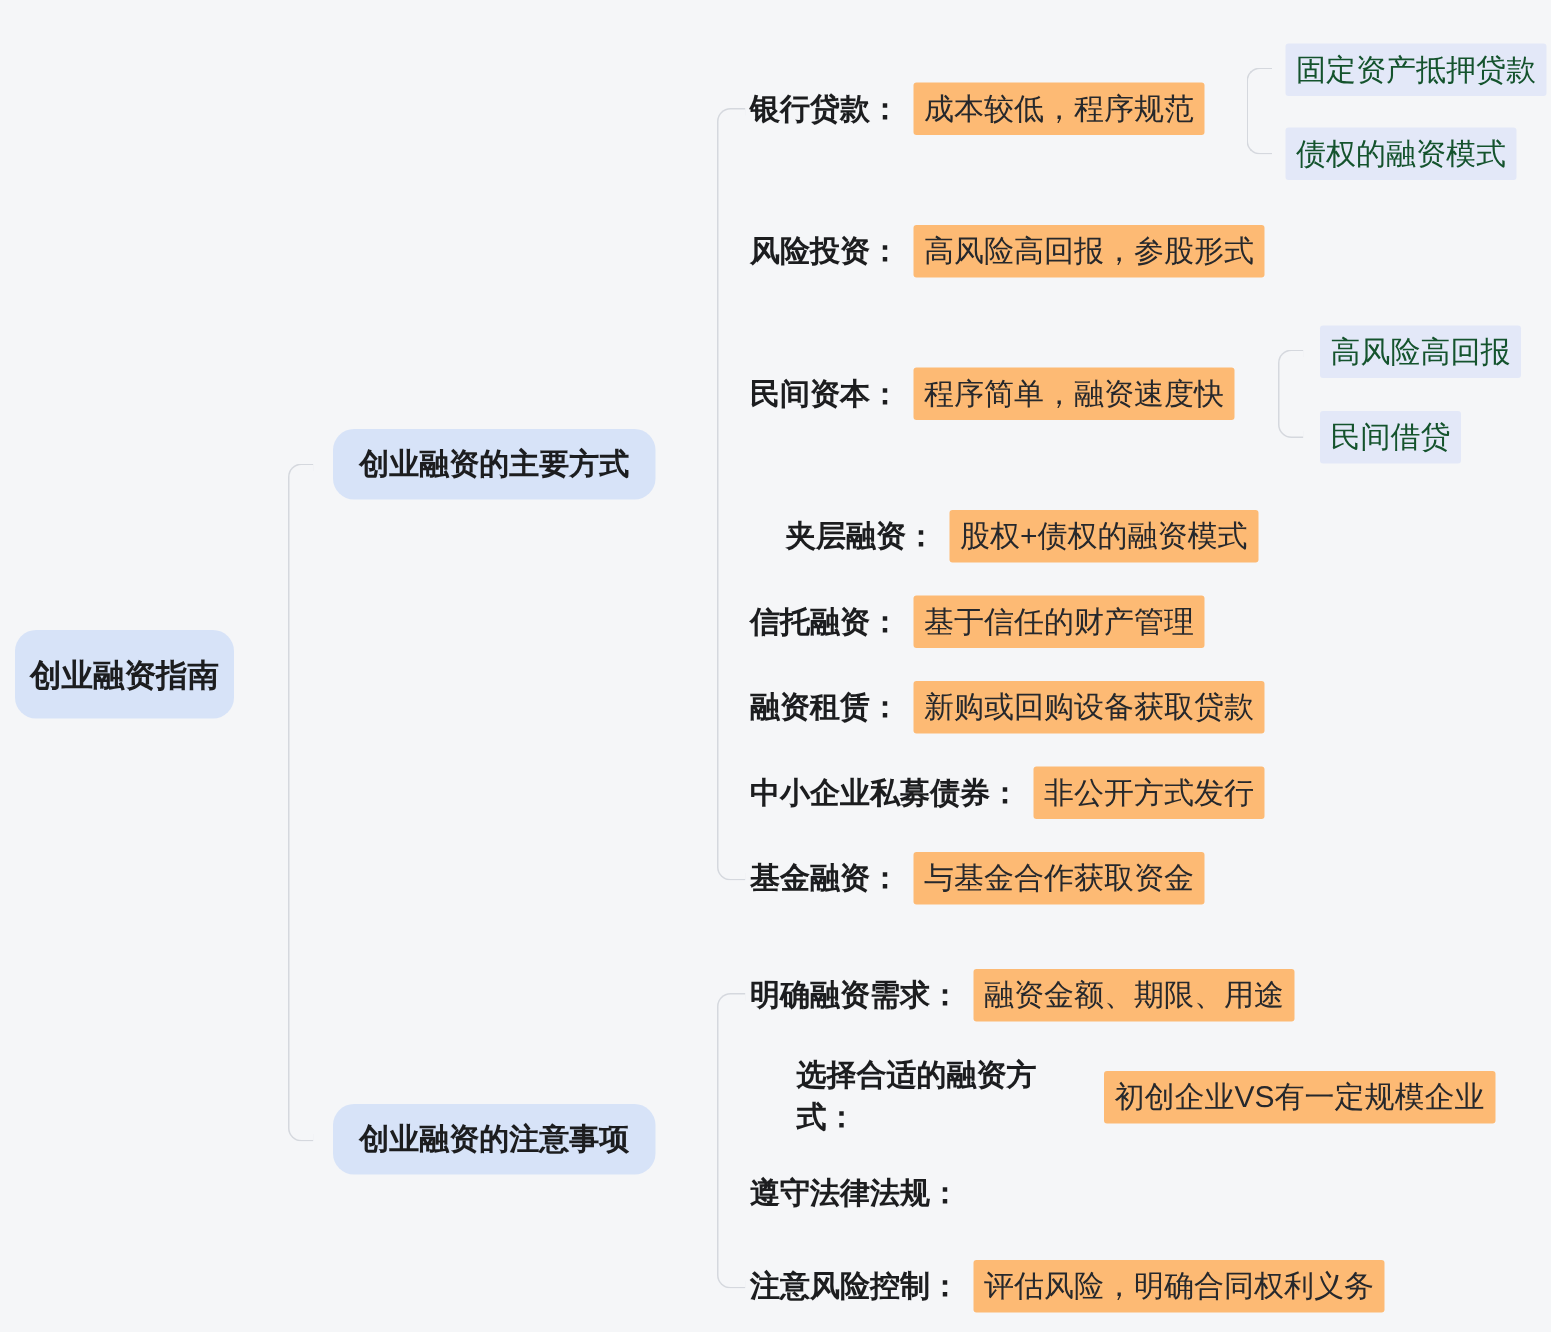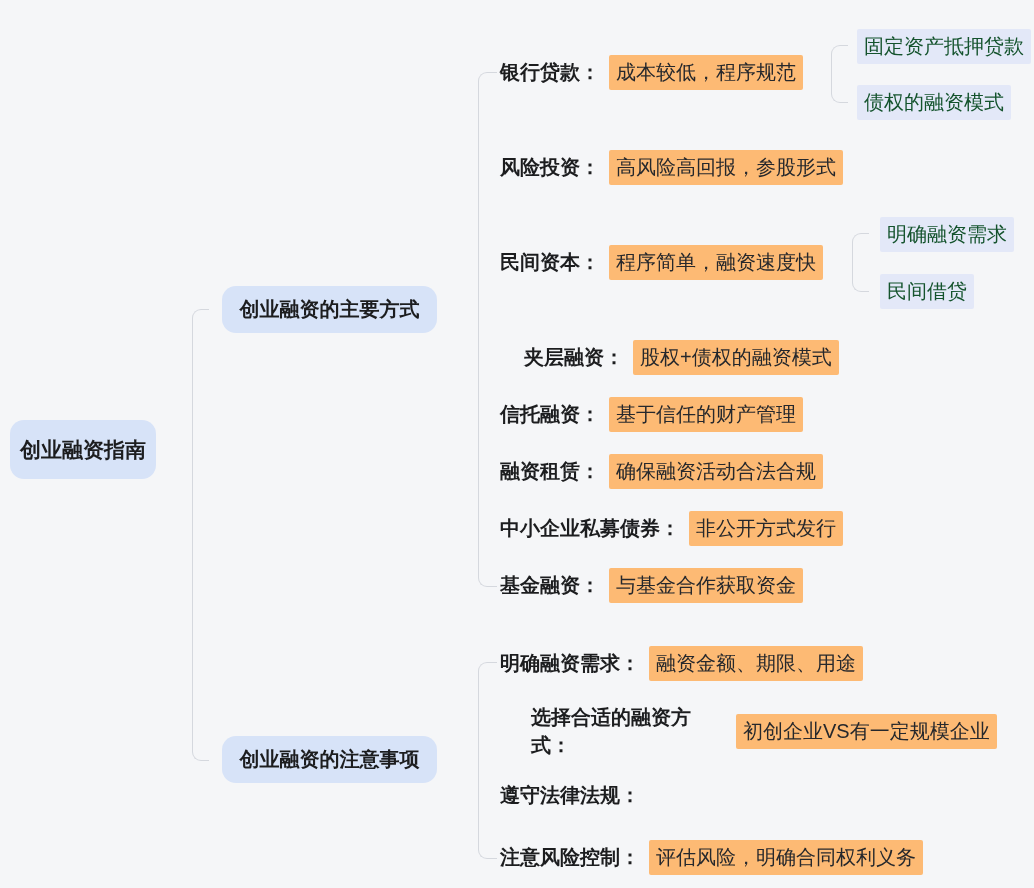--- a/index.html
+++ b/index.html
@@ -99,36 +99,36 @@
 
   <div class="row" style="left:500px;top:150px;">
     <span class="label">风险投资：</span>
     <span class="value">高风险高回报，参股形式</span>
   </div>
 
   <div class="row" style="left:500px;top:245px;">
     <span class="label">民间资本：</span>
     <span class="value">程序简单，融资速度快</span>
   </div>
-  <div class="chip" style="left:880px;top:217px;">明确融资需求</div>
+  <div class="chip" style="left:880px;top:217px;">高风险高回报</div>
   <div class="chip" style="left:880px;top:274px;">民间借贷</div>
 
   <div class="row" style="left:492px;top:340px;margin-left:32px;">
     <span class="label">夹层融资：</span>
     <span class="value">股权+债权的融资模式</span>
   </div>
 
   <div class="row" style="left:500px;top:397px;">
     <span class="label">信托融资：</span>
     <span class="value">基于信任的财产管理</span>
   </div>
 
   <div class="row" style="left:500px;top:454px;">
     <span class="label">融资租赁：</span>
-    <span class="value">确保融资活动合法合规</span>
+    <span class="value">新购或回购设备获取贷款</span>
   </div>
 
   <div class="row" style="left:500px;top:511px;">
     <span class="label">中小企业私募债券：</span>
     <span class="value">非公开方式发行</span>
   </div>
 
   <div class="row" style="left:500px;top:568px;">
     <span class="label">基金融资：</span>
     <span class="value">与基金合作获取资金</span>

